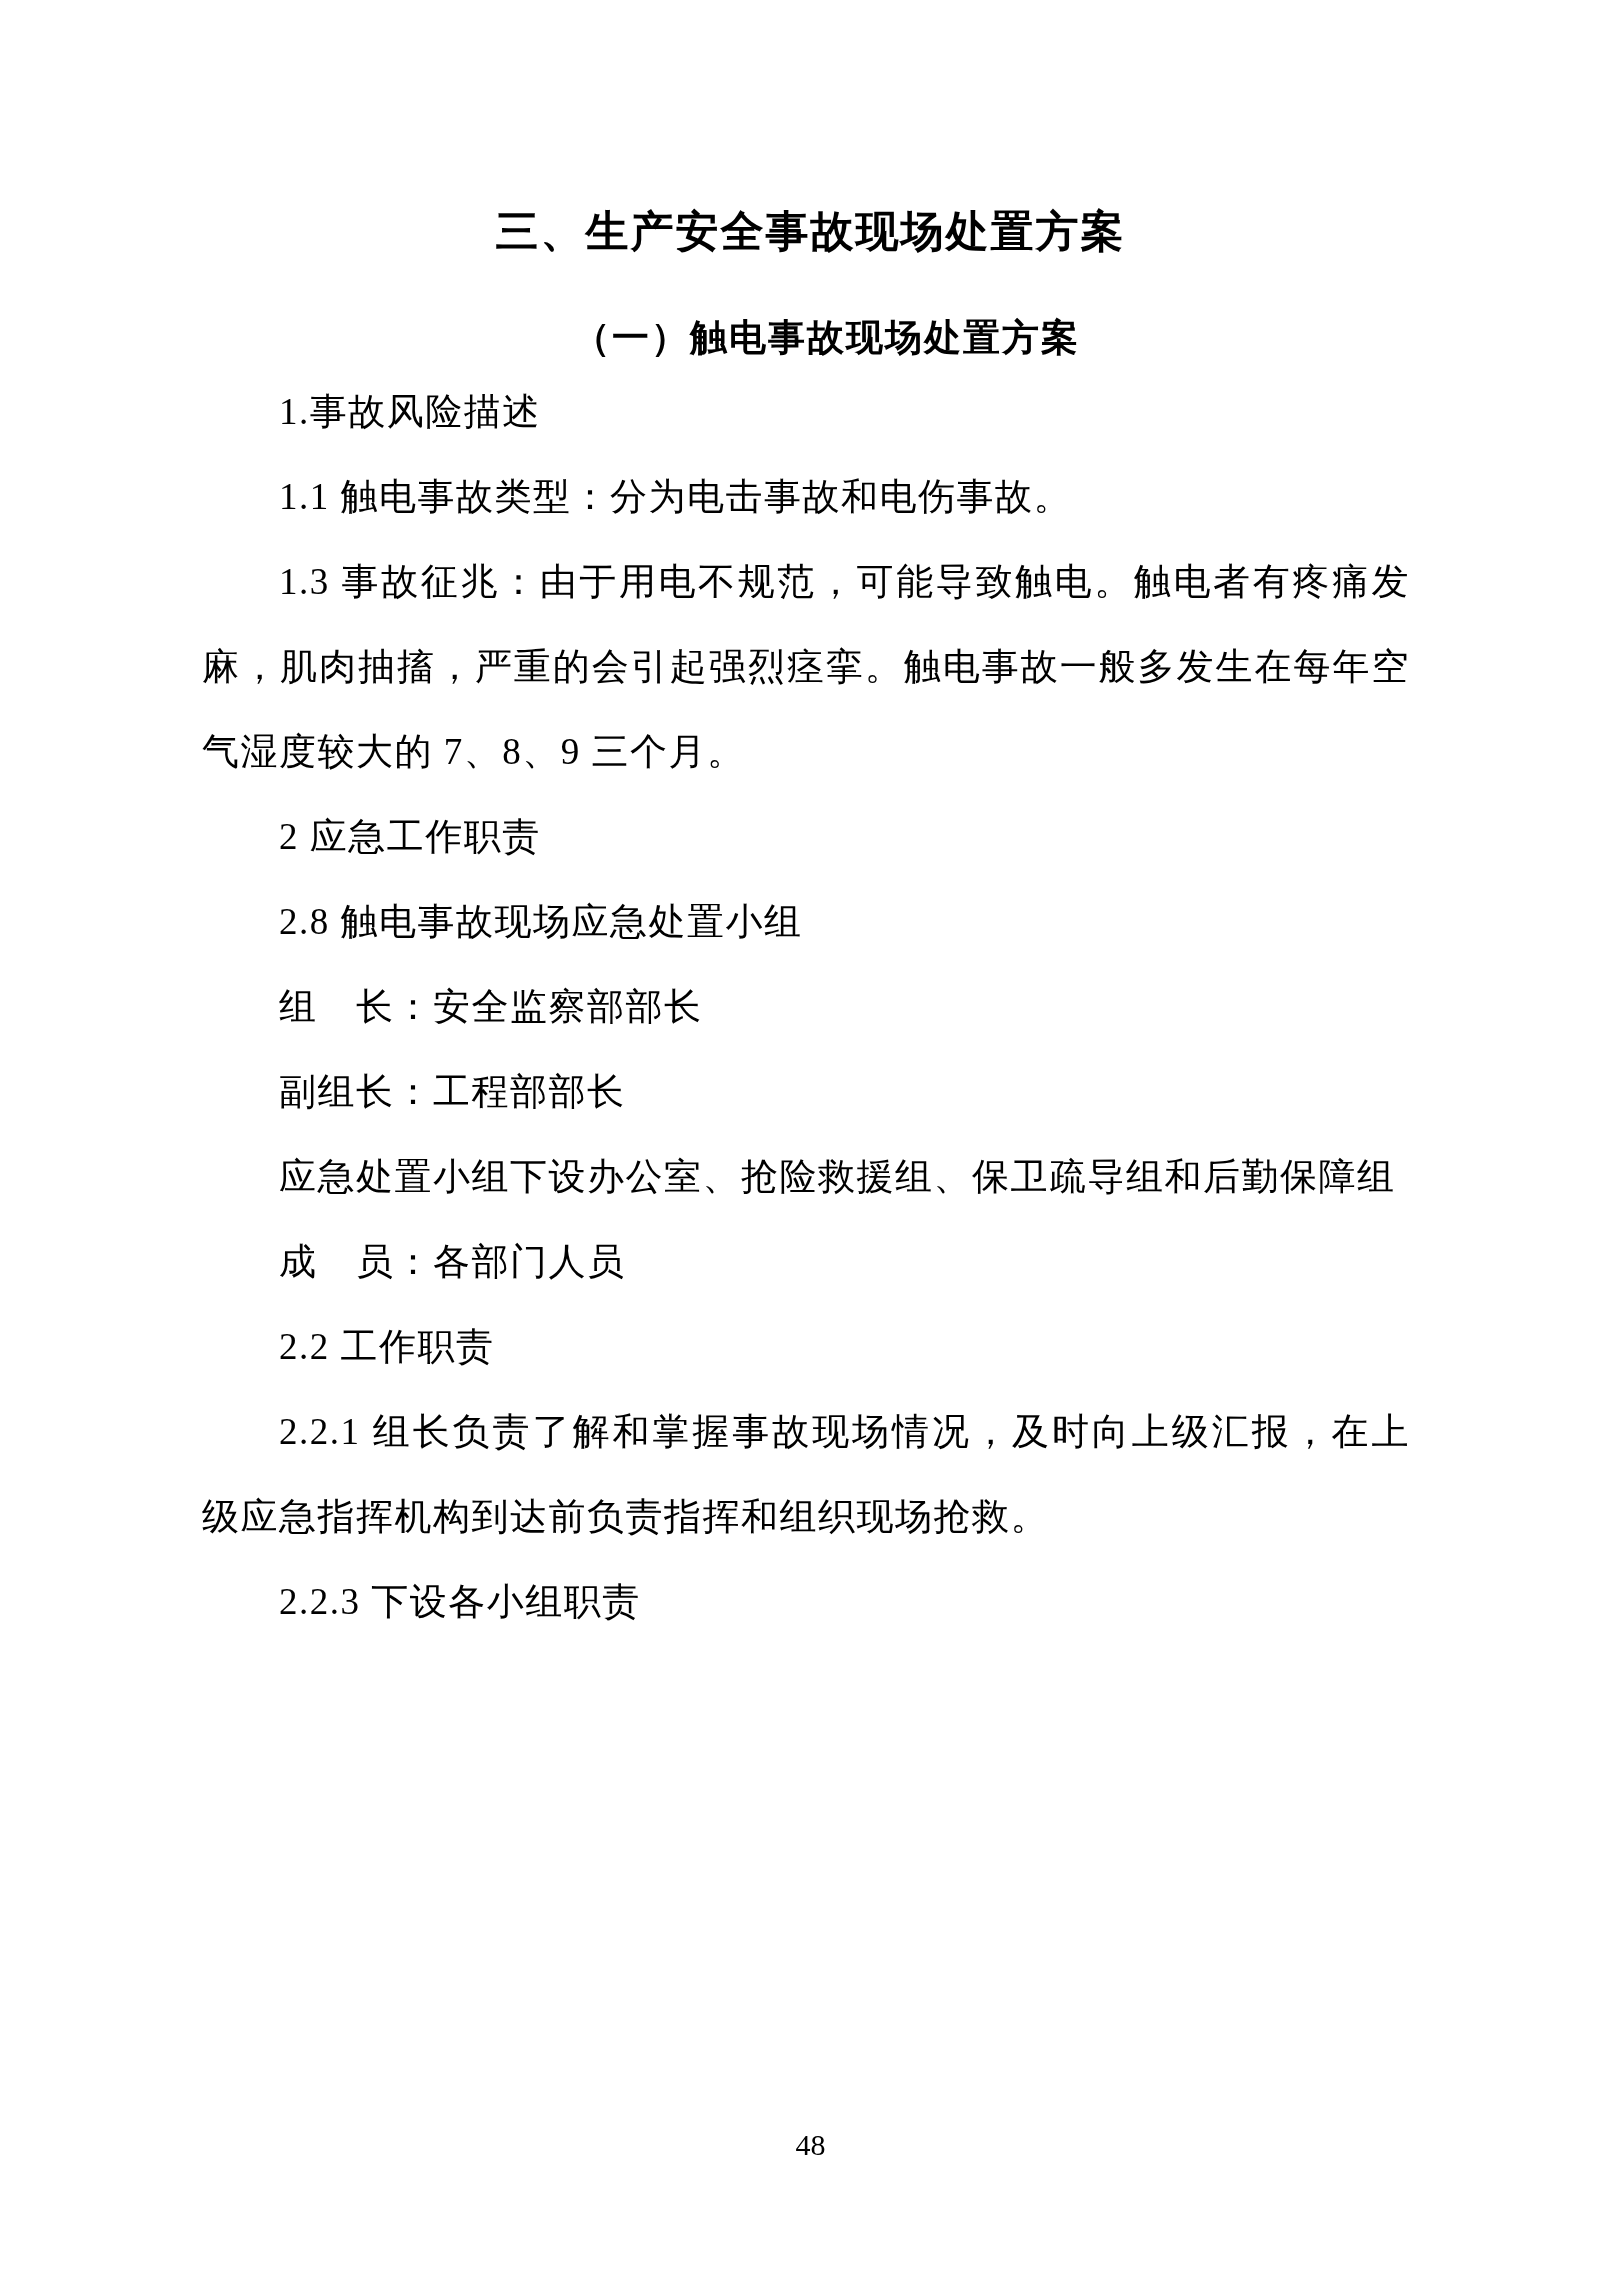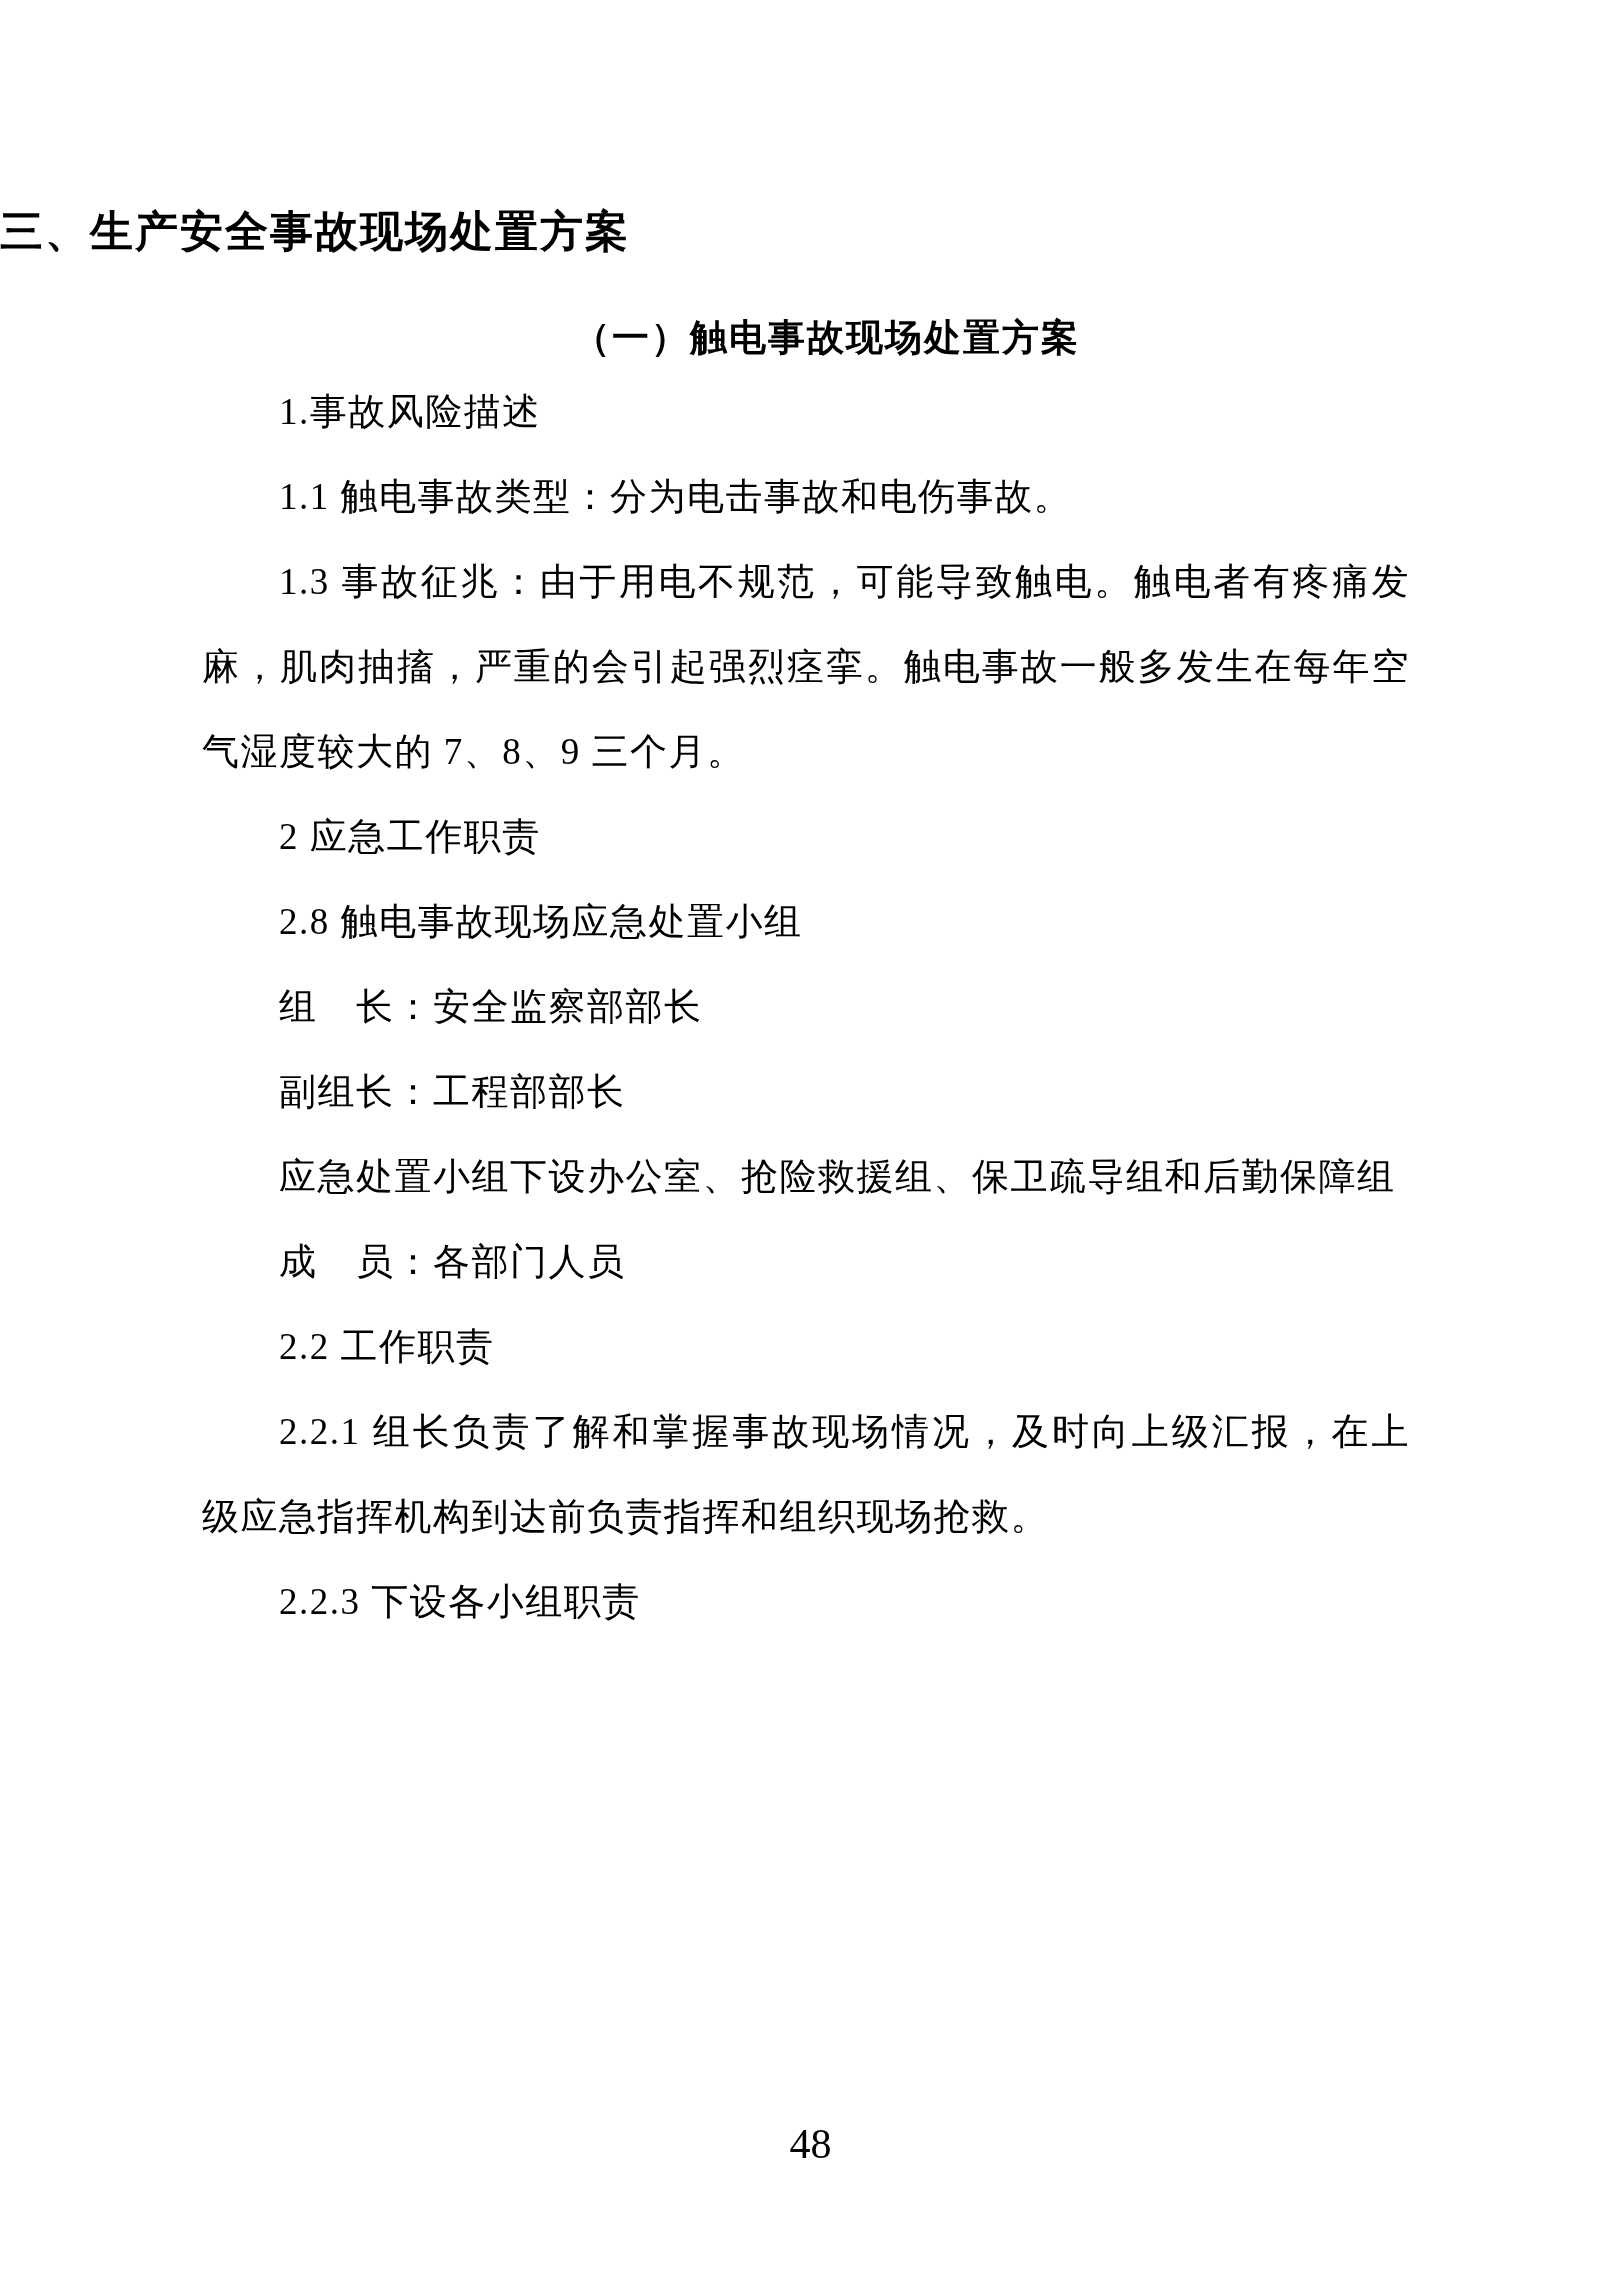--- a/index.html
+++ b/index.html
@@ -16,21 +16,21 @@
     color: #000000;
     font-family: "Liberation Serif", "DejaVu Serif", serif;
     overflow: hidden;
   }
   .doc-title {
     position: absolute;
     top: 202px;
     left: 0;
     width: 100%;
     margin: 0;
-    text-align: left;
+    text-align: center;
     font-size: 43px;
     font-weight: bold;
     letter-spacing: 2px;
     line-height: 59px;
   }
   .doc-subtitle {
     position: absolute;
     top: 294px;
     left: 0;
     width: 100%;
@@ -60,21 +60,21 @@
     font-weight: normal;
   }
   .page-footer {
     position: absolute;
     top: 2125px;
     left: 0;
     width: 100%;
     text-align: center;
   }
   .page-footer span {
-    font-size: 42px;
+    font-size: 30px;
     line-height: 39px;
   }
 </style>
 </head>
 <body>
 
 <div class="page">
   <h1 class="doc-title">三、生产安全事故现场处置方案</h1>
   <h2 class="doc-subtitle">（一）触电事故现场处置方案</h2>
   <main class="content">

